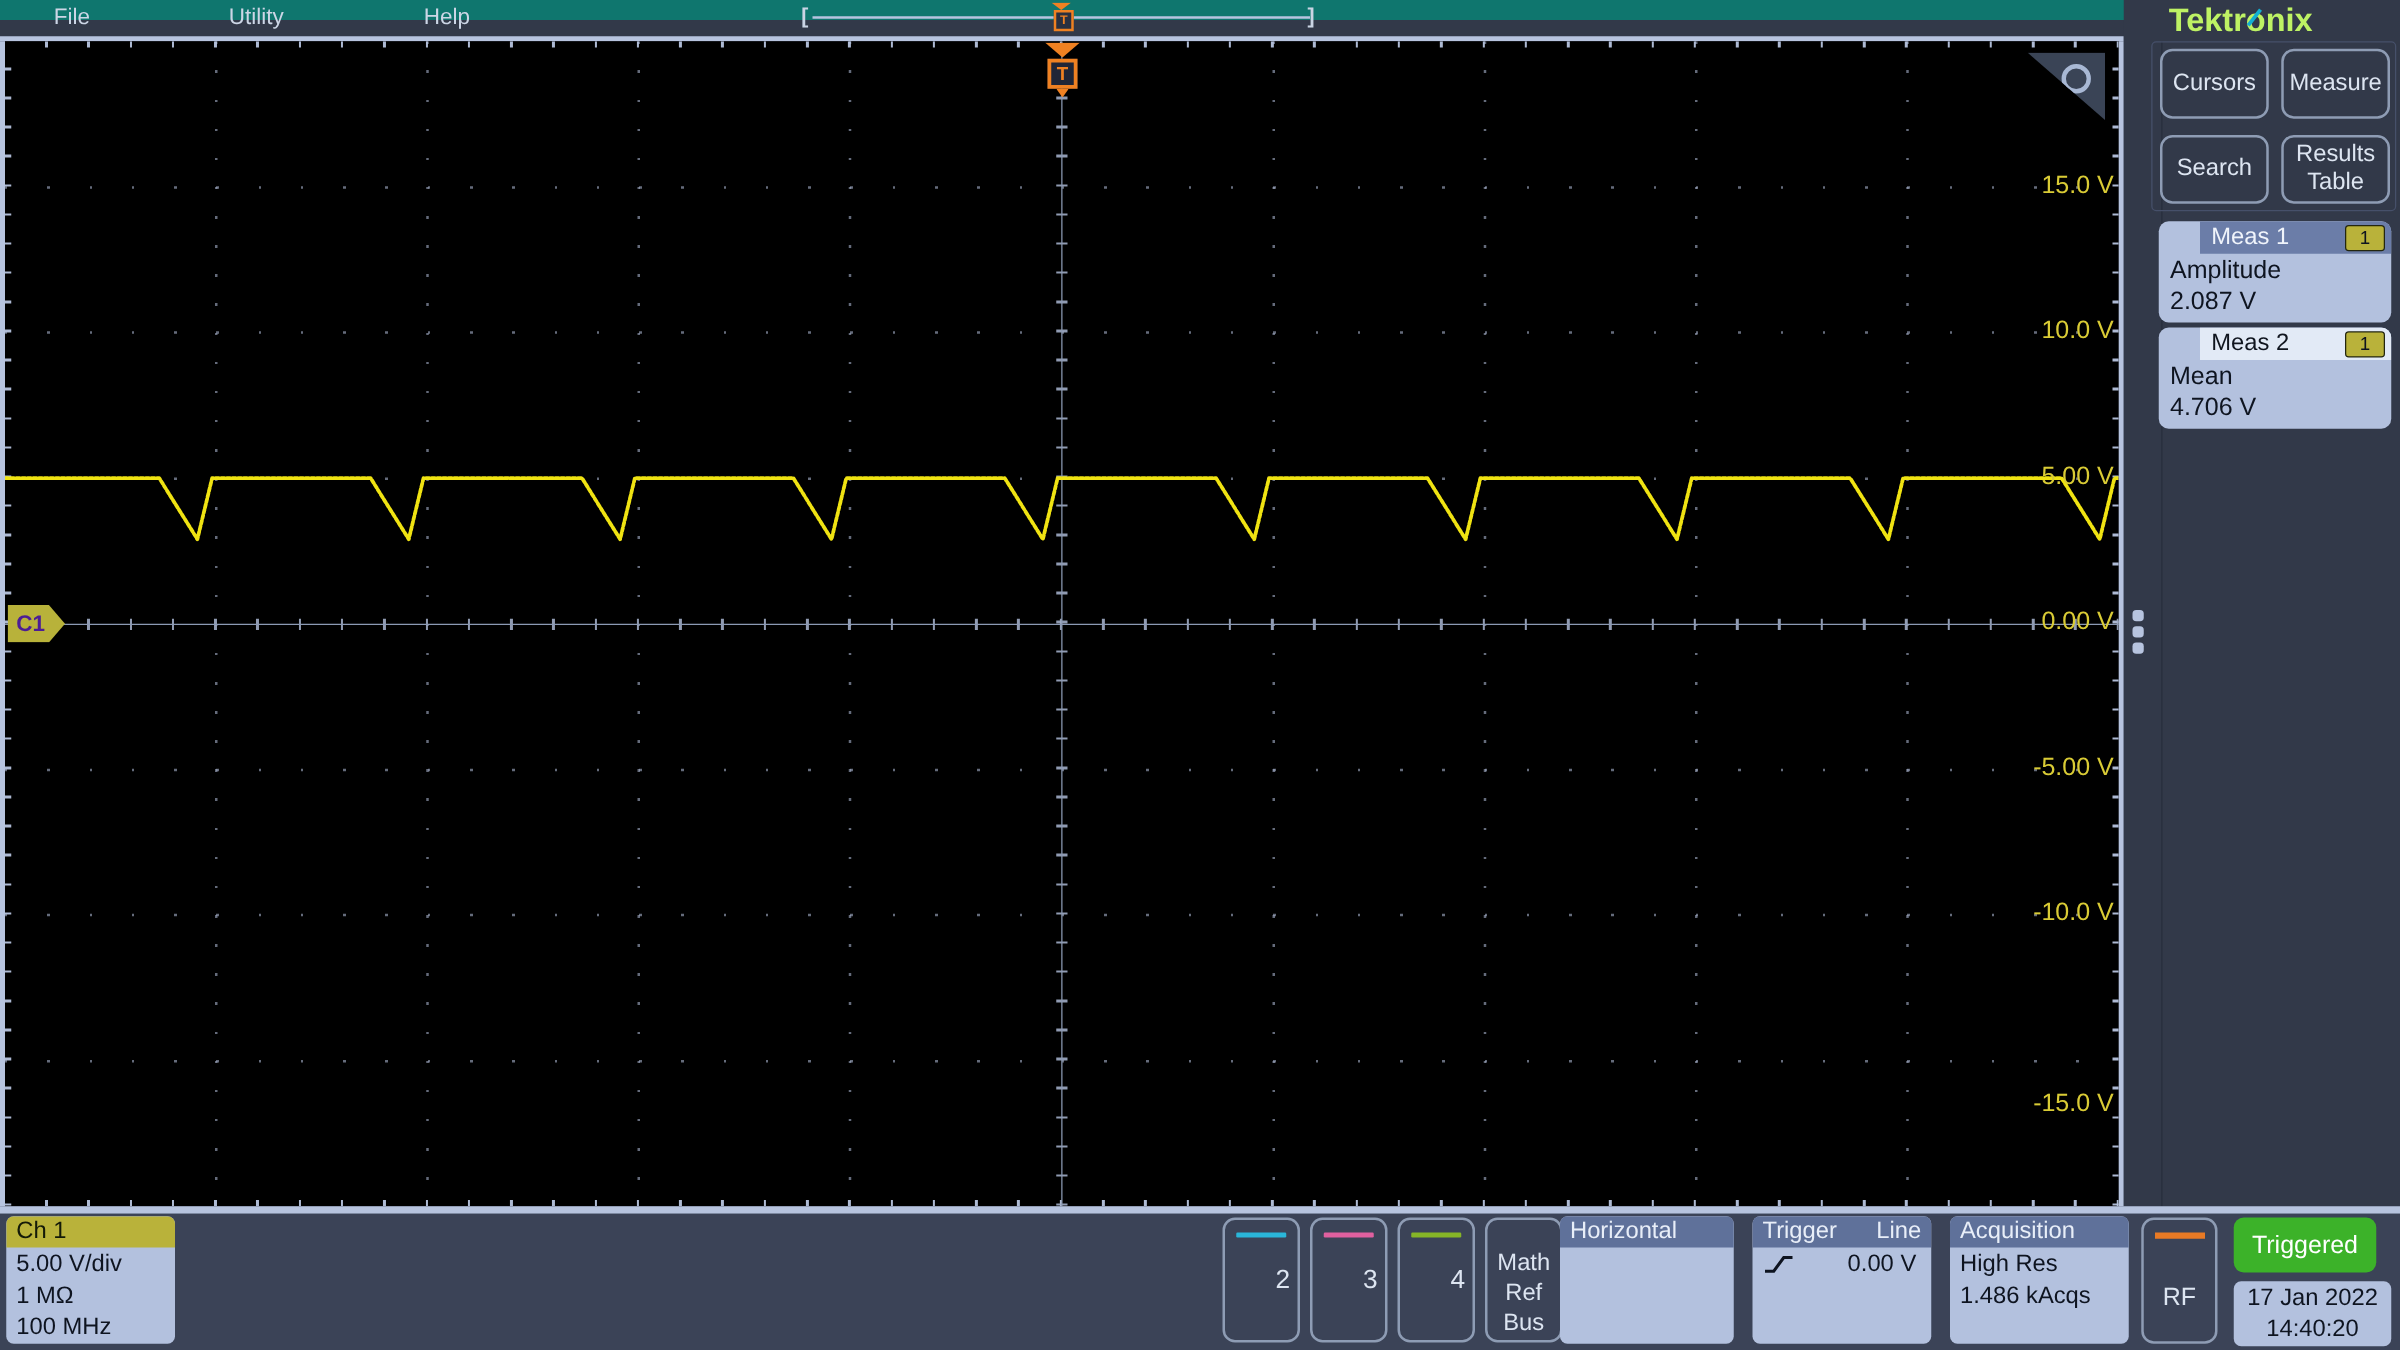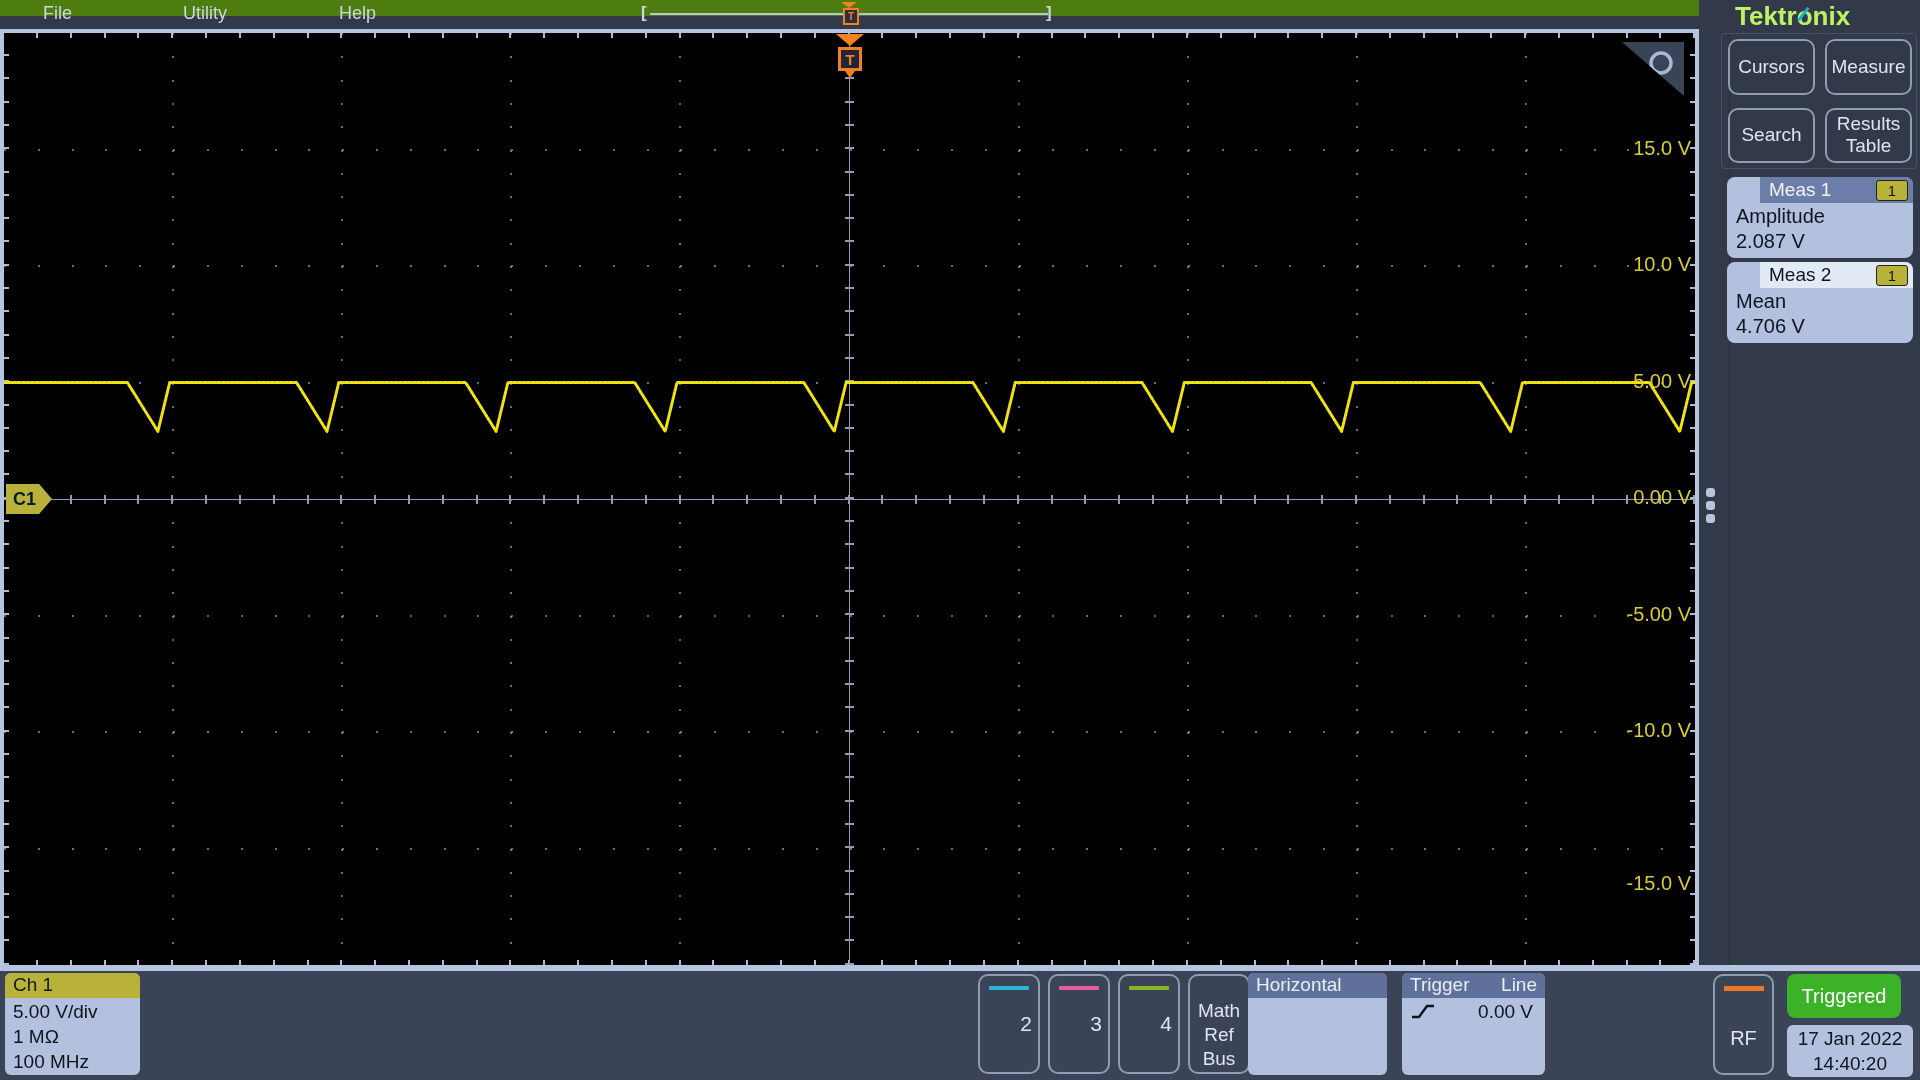--- a/index.html
+++ b/index.html
@@ -2,21 +2,21 @@
 <html><head>
 <meta charset="utf-8">
 <style>
   html,body{margin:0;padding:0;background:#10141c;}
   #screen{position:relative;width:1920px;height:1080px;overflow:hidden;
     font-family:"Liberation Sans","DejaVu Sans",sans-serif;
     background:#323949;}
   .abs{position:absolute;}
 
   
-  #menubar{left:0;top:0;width:1700px;height:16px;background:#4d7c0f;}
+  #menubar{left:0;top:0;width:1700px;height:16px;background:#0f766e;}
   .menu-item{position:absolute;top:3px;color:#ccd6e6;font-size:18px;cursor:default;}
   #topline{left:0;top:29px;width:1699px;height:4px;background:#b7c4df;}
 
   
   #slider-line{left:650px;top:13px;width:398px;height:2px;background:#b7c4df;}
   .bracket{position:absolute;top:3px;color:#c9d4e4;font-size:17px;font-weight:bold;}
   #mini-flag-tri{left:841px;top:2px;width:16px;height:6px;background:#ef8122;
     clip-path:polygon(0 0,100% 0,50% 100%);}
   #mini-flag-box{left:843px;top:8px;width:12px;height:13px;border:2px solid #ef8122;
     background:#2a3040;color:#ef8122;font-size:10px;font-weight:bold;
@@ -53,21 +53,21 @@
     clip-path:polygon(0 0,100% 0,50% 100%);}
   #trig-box{left:834px;top:14px;width:18px;height:18px;border:3px solid #ef8122;
     background:#202637;color:#ef8122;font-weight:bold;font-size:15px;
     display:flex;align-items:center;justify-content:center;}
   #trig-ptr{left:841px;top:38px;width:10px;height:7px;background:#ef8122;
     clip-path:polygon(0 0,100% 0,50% 100%);}
 
   
   #c1-badge{left:2px;top:451px;width:46px;height:30px;background:#b8b23a;
     clip-path:polygon(0 0,72% 0,100% 50%,72% 100%,0 100%);
-    color:#0f172a;font-size:18px;font-weight:bold;line-height:30px;padding-left:7px;box-sizing:border-box;}
+    color:#4c1d95;font-size:18px;font-weight:bold;line-height:30px;padding-left:7px;box-sizing:border-box;}
 
   
   #zoom-corner{left:1618px;top:9px;width:62px;height:54px;background:#3a4456;
     clip-path:polygon(0 0,100% 0,100% 100%);}
 
   
   #right-panel{left:1699px;top:0;width:221px;height:1080px;background:#323949;}
   #right-divider{left:1729px;top:33px;width:1px;height:932px;background:#272e3c;}
   #drag-dots{left:1706px;top:488px;width:10px;height:40px;display:flex;flex-direction:column;gap:4px;}
   .dot{width:9px;height:9px;border-radius:3px;background:#b7c4df;}
@@ -292,20 +292,29 @@
     <div class="pbody">
       <div class="trig-line1">
         <svg width="26" height="20">
           <polyline points="2,15 9,15 17,4 24,4" fill="none" stroke="#0e1420" stroke-width="2.4"></polyline>
         </svg>
         <span>0.00 V</span>
       </div>
     </div>
   </div>
 
+  <div id="acq-panel" class="infopanel">
+    <div class="hdr hdr-slate">
+        <span>Acquisition</span>
+      </div>
+    <div class="pbody">
+        <div>High Res</div>
+        <div>1.486 kAcqs</div>
+      </div>
+  </div>
 
   <button id="rf-btn" class="abs">
     <div id="rf-bar"></div>
     <span id="rf-label">RF</span>
   </button>
 
   <div id="trig-status" class="abs" style="background: rgb(60, 178, 41);">Triggered</div>
   <div id="datetime" class="abs">
       <div>17 Jan 2022</div>
       <div>14:40:20</div>

